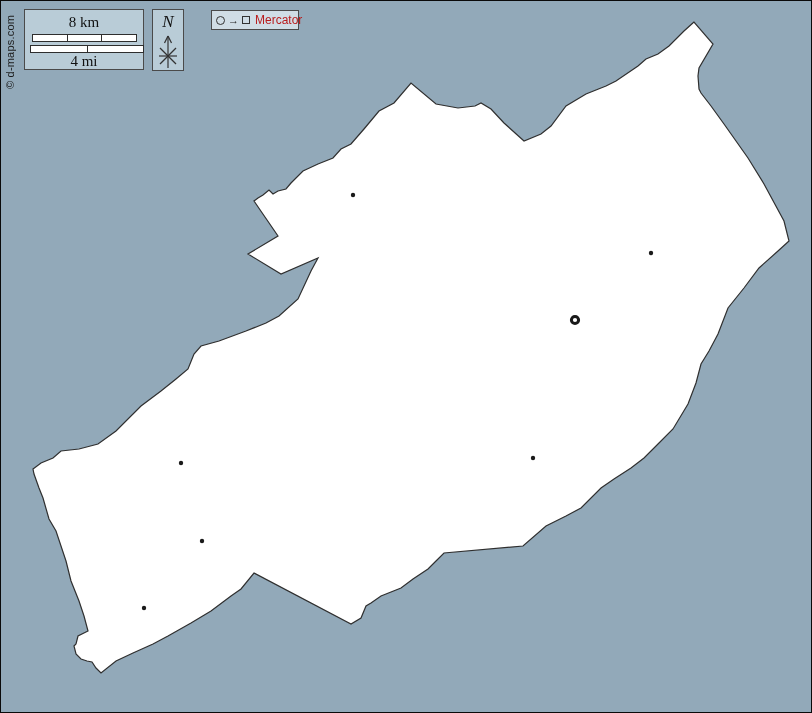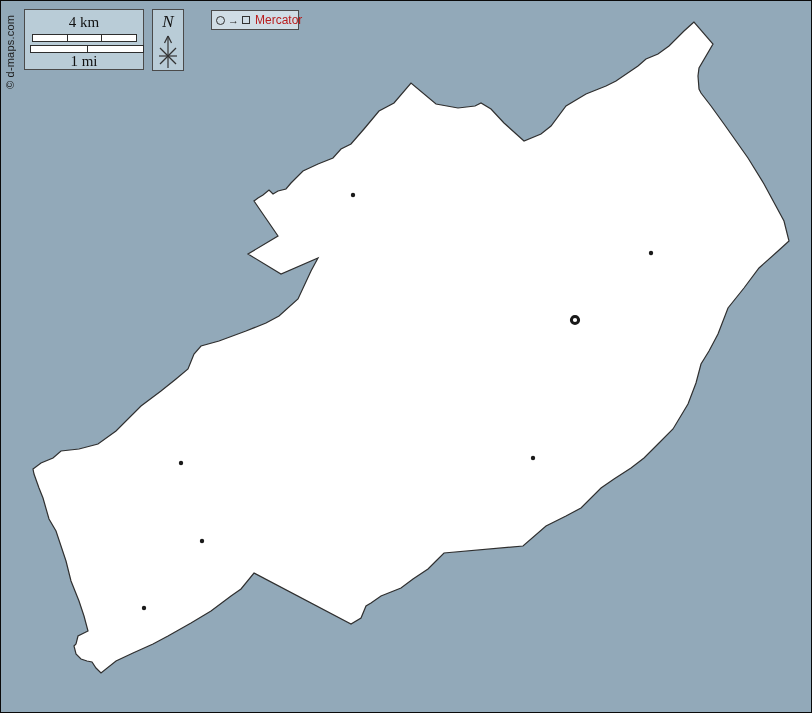--- a/index.html
+++ b/index.html
@@ -75,31 +75,31 @@
       <circle cx="574" cy="319" r="3.6" fill="none" stroke="#1a1a1a" stroke-width="3"></circle>
       <circle cx="532" cy="457" r="2.2" fill="#1a1a1a"></circle>
       <circle cx="180" cy="462" r="2.2" fill="#1a1a1a"></circle>
       <circle cx="201" cy="540" r="2.2" fill="#1a1a1a"></circle>
       <circle cx="143" cy="607" r="2.2" fill="#1a1a1a"></circle>
     </svg>
 
   <div class="attribution">© d-maps.com</div>
 
   <div class="panel" id="scale-panel">
-    <div class="scale-label" id="km-label">4 km</div>
+    <div class="scale-label" id="km-label">8 km</div>
     <div class="bar" id="km-bar">
         <div class="seg"></div>
         <div class="seg"></div>
         <div class="seg"></div>
       </div>
     <div class="bar" id="mi-bar">
         <div class="seg"></div>
         <div class="seg"></div>
       </div>
-    <div class="scale-label" id="mi-label">1 mi</div>
+    <div class="scale-label" id="mi-label">4 mi</div>
   </div>
 
   <div class="panel" id="compass-panel">
     <div id="compass-n">N</div>
     <svg id="compass-icon" width="26" height="38" viewBox="0 0 26 38">
       <g stroke="#333" stroke-width="1.2" fill="none">
         <line x1="13" y1="4" x2="13" y2="36"></line>
         <line x1="13" y1="4" x2="9.5" y2="11"></line>
         <line x1="13" y1="4" x2="16.5" y2="11"></line>
         <line x1="5" y1="16" x2="21" y2="32"></line>

